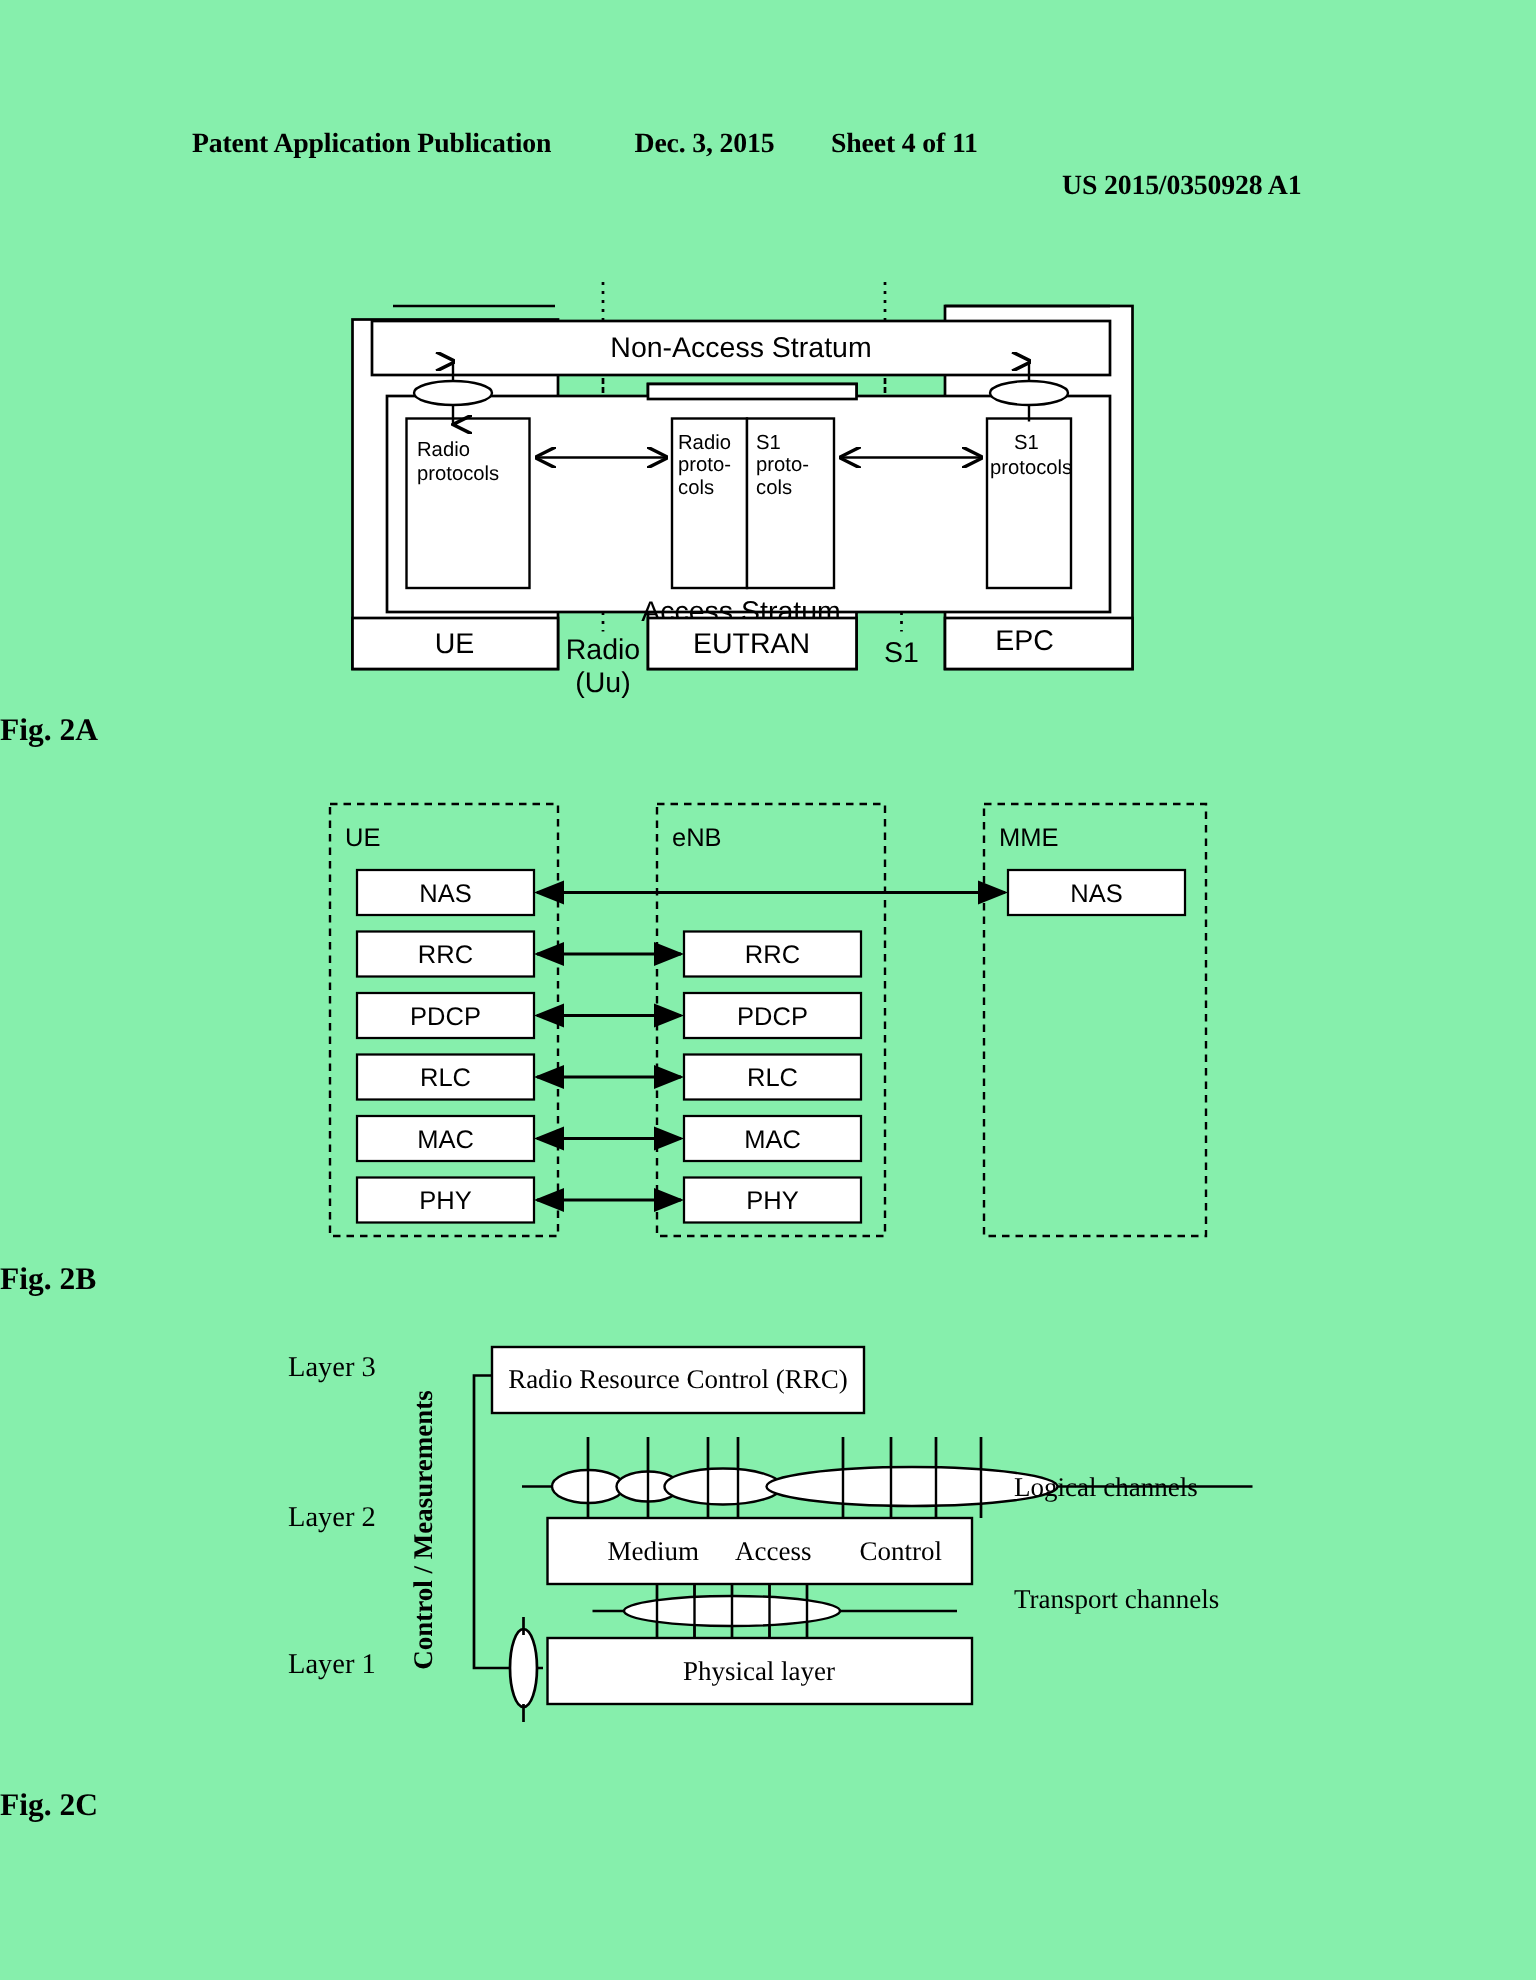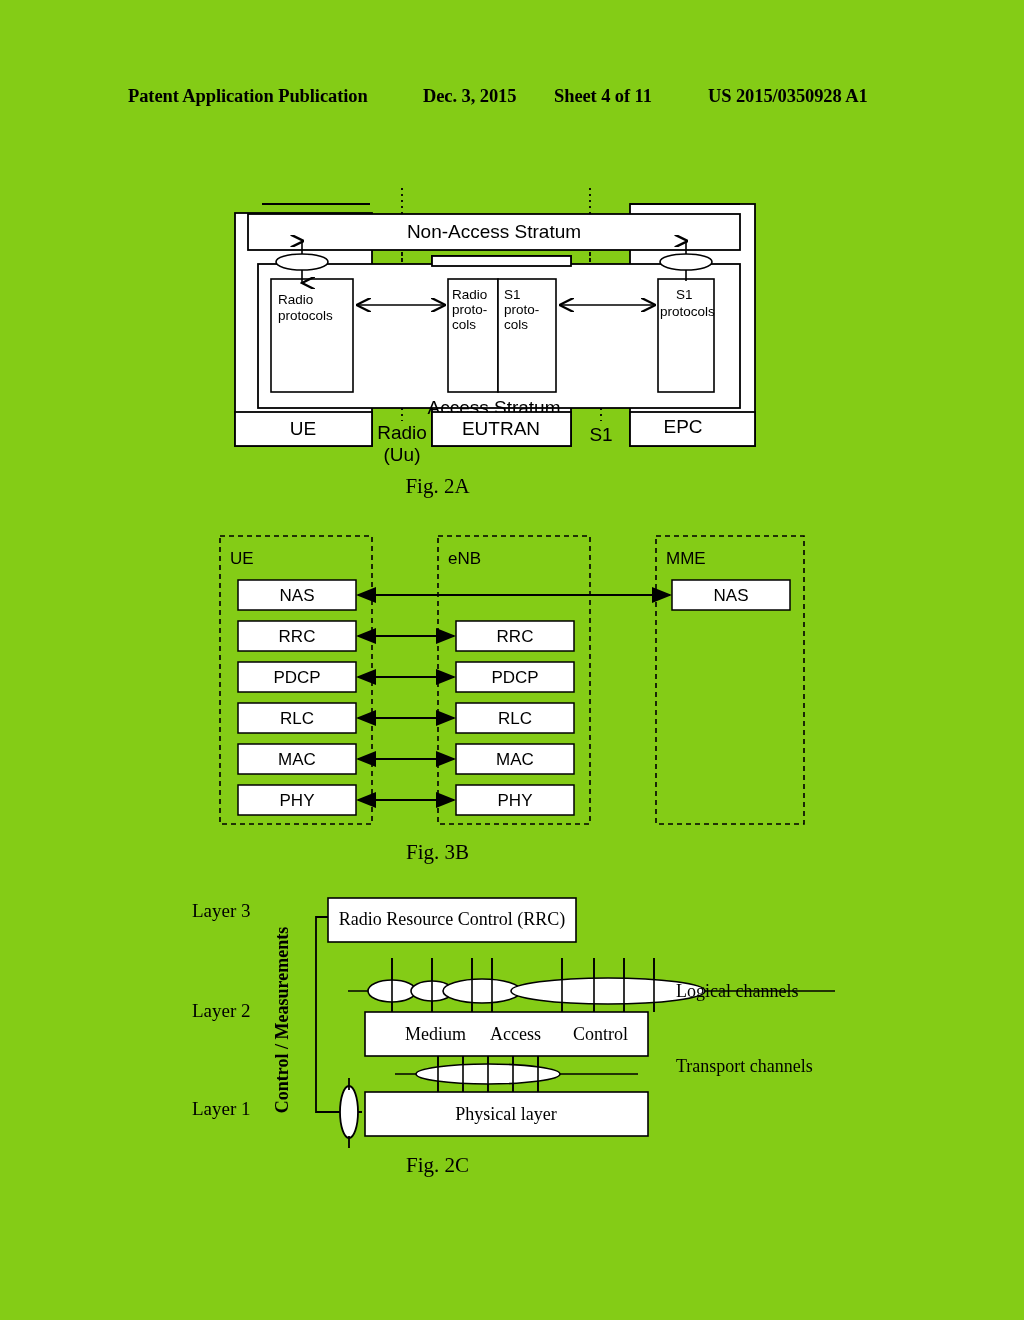--- a/index.html
+++ b/index.html
@@ -11,55 +11,54 @@
     width: 1024px;
     height: 1320px;
     position: relative;
     font-family: "Liberation Serif", serif;
     color: #000000;
     overflow: hidden;
   }
   .page {
     position: absolute;
     inset: 0;
-    background: #84cc16;
+    background: #86efac;
   }
   
   .header {
     position: absolute;
     top: 86px;
     left: 0;
     width: 1024px;
     height: 26px;
     display: flex;
     align-items: baseline;
     font-family: "Liberation Serif", serif;
     font-weight: bold;
     font-size: 18.5px;
     letter-spacing: -0.1px;
     white-space: nowrap;
   }
   .hdr-title { position: absolute; left: 128px; }
   .hdr-date  { position: absolute; left: 423px; }
   .hdr-sheet { position: absolute; left: 554px; }
-  .hdr-pub   { position: absolute; left: 708px; }
+  .hdr-pub   { position: absolute; left: 708px; margin-top: 28px; }
 
   
   .fig-caption {
     position: absolute;
     width: 875px;
-    text-align: center;
     font-family: "Liberation Serif", serif;
-    font-weight: normal;
+    font-weight: bold;
     font-size: 21px;
     left: 0;
   }
   #cap2a { top: 474px; }
   #cap2b { top: 840px; }
-  #cap2c { top: 1153px; }
+  #cap2c { top: 1191px; }
 
   
   svg { display: block; }
   .fig-svg { position: absolute; }
   #fig2a { left: 230px; top: 186px; }
   #fig2b { left: 208px; top: 522px; }
   #fig2c { left: 180px; top: 890px; }
 
   text { fill: #000; }
   .t-sans   { font-family: "Liberation Sans", sans-serif; }
@@ -228,21 +227,21 @@
     </g>
 
     <line class="ln" x1="150" y1="73" x2="462" y2="73" stroke-width="2" marker-start="url(#bArrL)" marker-end="url(#bArrR)"></line>
     <line class="ln" x1="150" y1="114" x2="246" y2="114" stroke-width="2" marker-start="url(#bArrL)" marker-end="url(#bArrR)"></line>
     <line class="ln" x1="150" y1="155" x2="246" y2="155" stroke-width="2" marker-start="url(#bArrL)" marker-end="url(#bArrR)"></line>
     <line class="ln" x1="150" y1="196" x2="246" y2="196" stroke-width="2" marker-start="url(#bArrL)" marker-end="url(#bArrR)"></line>
     <line class="ln" x1="150" y1="237" x2="246" y2="237" stroke-width="2" marker-start="url(#bArrL)" marker-end="url(#bArrR)"></line>
     <line class="ln" x1="150" y1="278" x2="246" y2="278" stroke-width="2" marker-start="url(#bArrL)" marker-end="url(#bArrR)"></line>
   </svg>
 
-  <div class="fig-caption" id="cap2b">Fig. 3B</div>
+  <div class="fig-caption" id="cap2b">Fig. 2B</div>
 
   <svg id="fig2c" class="fig-svg" width="670" height="260" viewBox="0 0 670 260">
 
     <text class="t-serif" x="12" y="27" font-size="19">Layer 3</text>
     <text class="t-serif" x="12" y="127" font-size="19">Layer 2</text>
     <text class="t-serif" x="12" y="225" font-size="19">Layer 1</text>
 
     <text class="t-serif" x="108" y="130" font-size="18" font-weight="bold" text-anchor="middle" transform="rotate(-90 108 130)">Control / Measurements</text>
 
     <rect class="box" x="148" y="8" width="248" height="44" stroke-width="1.6"></rect>

